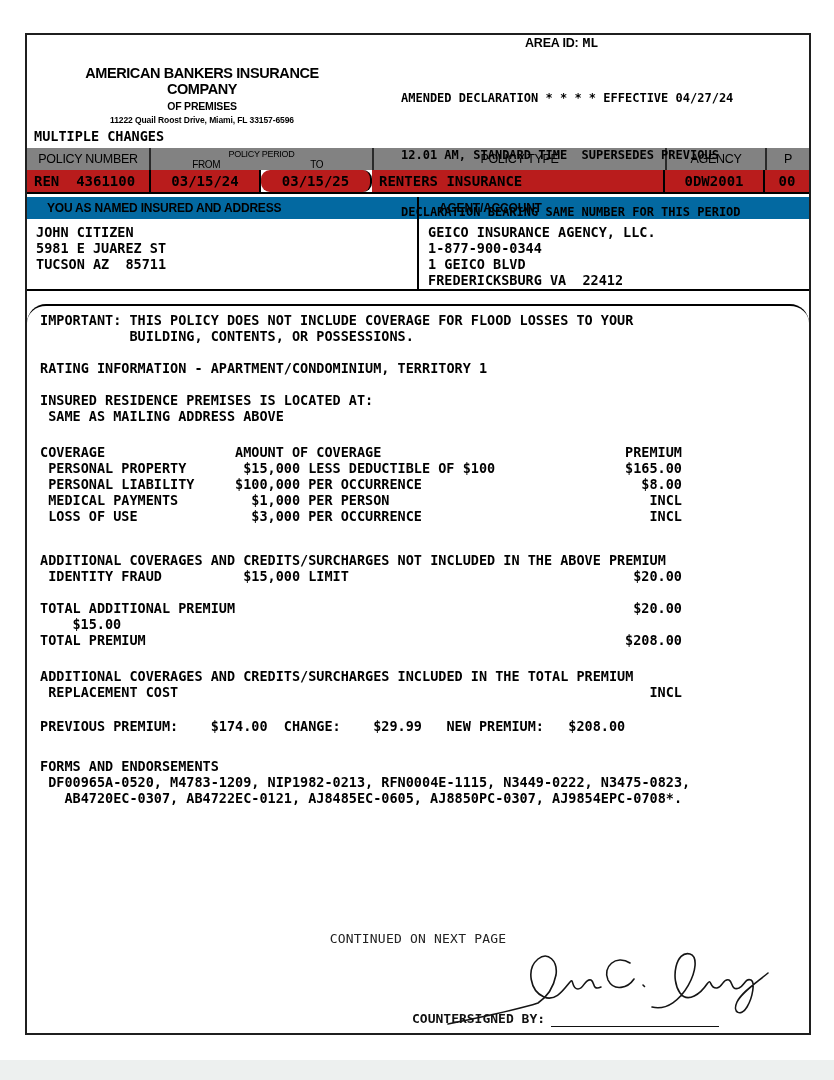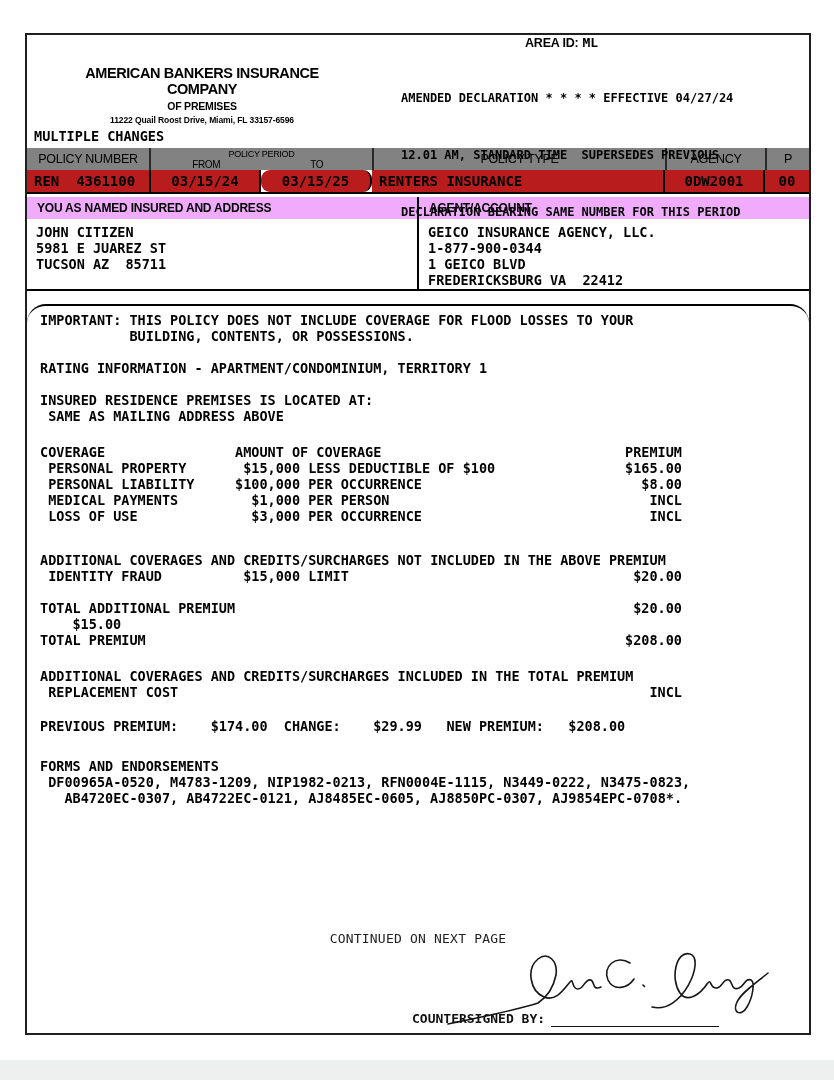--- a/index.html
+++ b/index.html
@@ -43,21 +43,21 @@
   .pt-vals .pt-cell { height:22px; display:flex; align-items:center; background:#b91c1c;
                       font-size:14px; white-space:pre; }
   .v-left   { justify-content:flex-start; padding-left:7px; }
   .v-center { justify-content:center; }
 
   
   .who { flex:0 0 auto; display:flex; border-bottom:2px solid #000; height:94px; }
   .who-col { display:flex; flex-direction:column; }
   .who-left  { width:392px; border-right:2px solid #000; }
   .who-right { flex:1; }
-  .who-bar { background:#f0abfc; height:22px; display:flex; align-items:center; padding-left:10px;
+  .who-bar { background:#0369a1; height:22px; display:flex; align-items:center; padding-left:20px;
              font-size:12px; font-weight:bold; letter-spacing:-0.2px; }
   .who-body { padding:5px 0 0 9px; font-size:13.5px; line-height:16px; white-space:pre; }
 
   
   .docbody { flex:1; border-top:2px solid #000; margin-top:13px; position:relative;
              padding:6px 0 0 13px; font-size:13.5px; line-height:16px;border-radius:19px; }
   .docbody .mono-line { white-space:pre; }
   .w650 { width:642px; }
 
   .imp { display:flex; }

